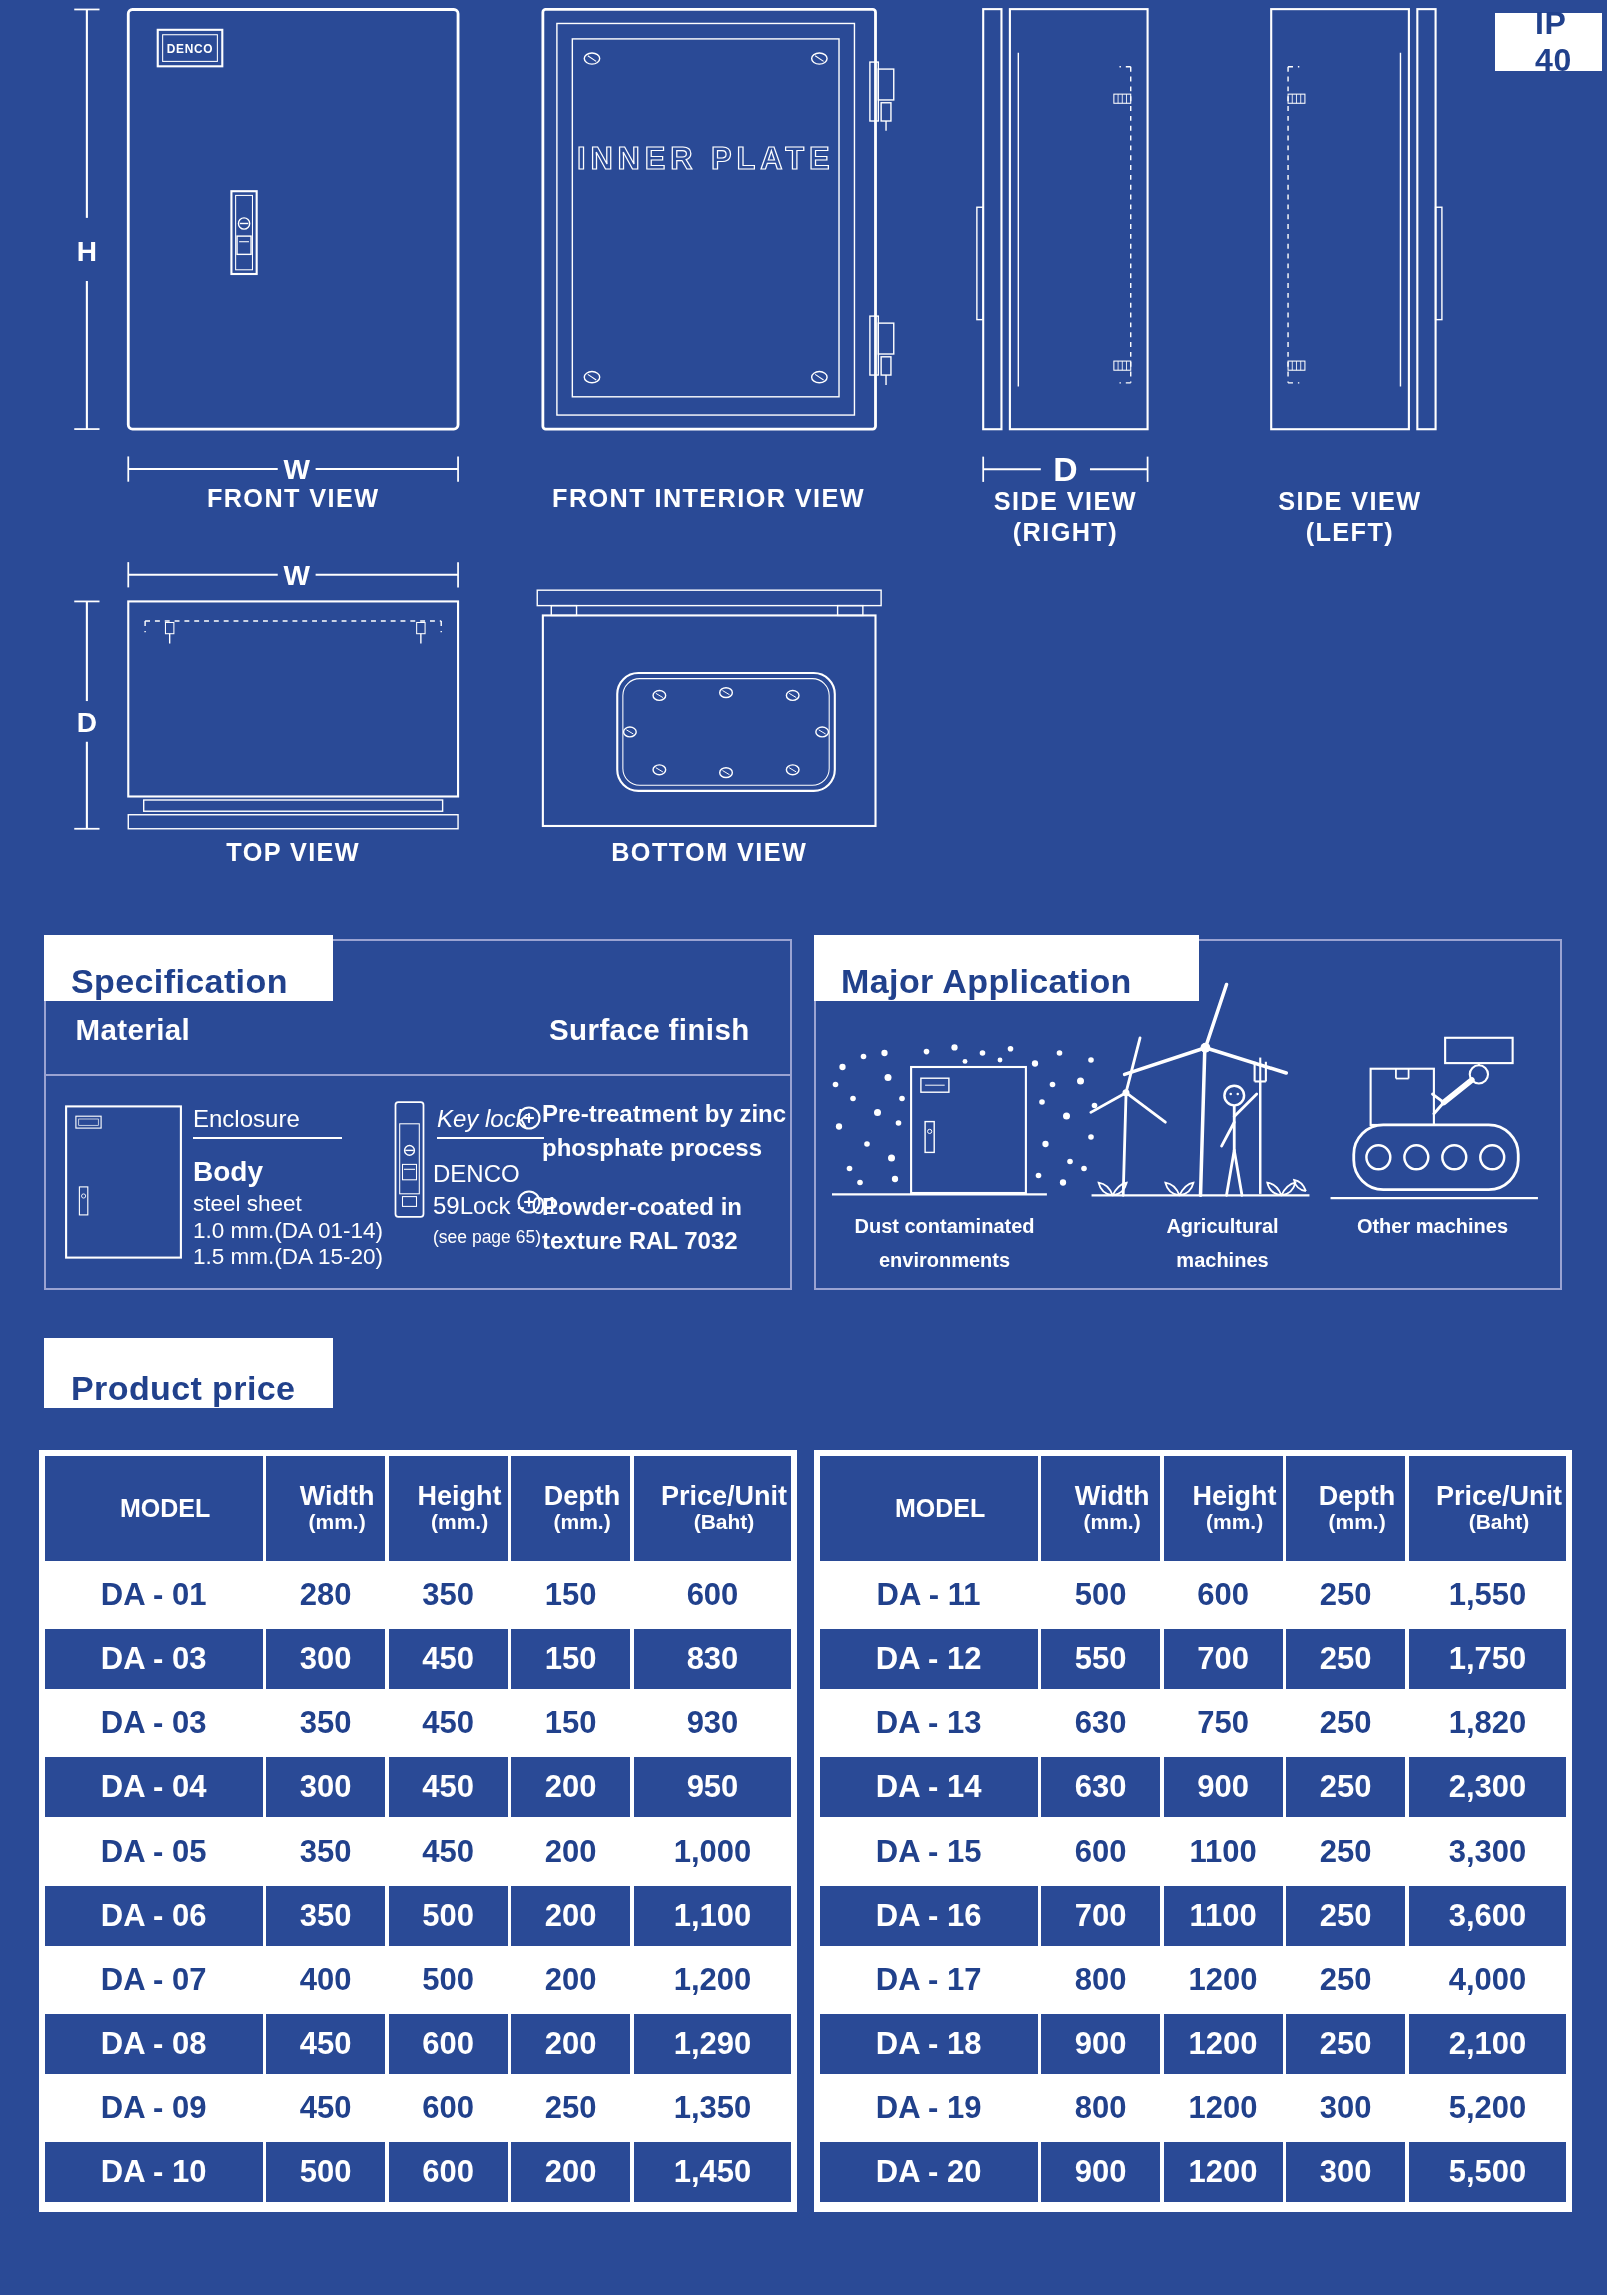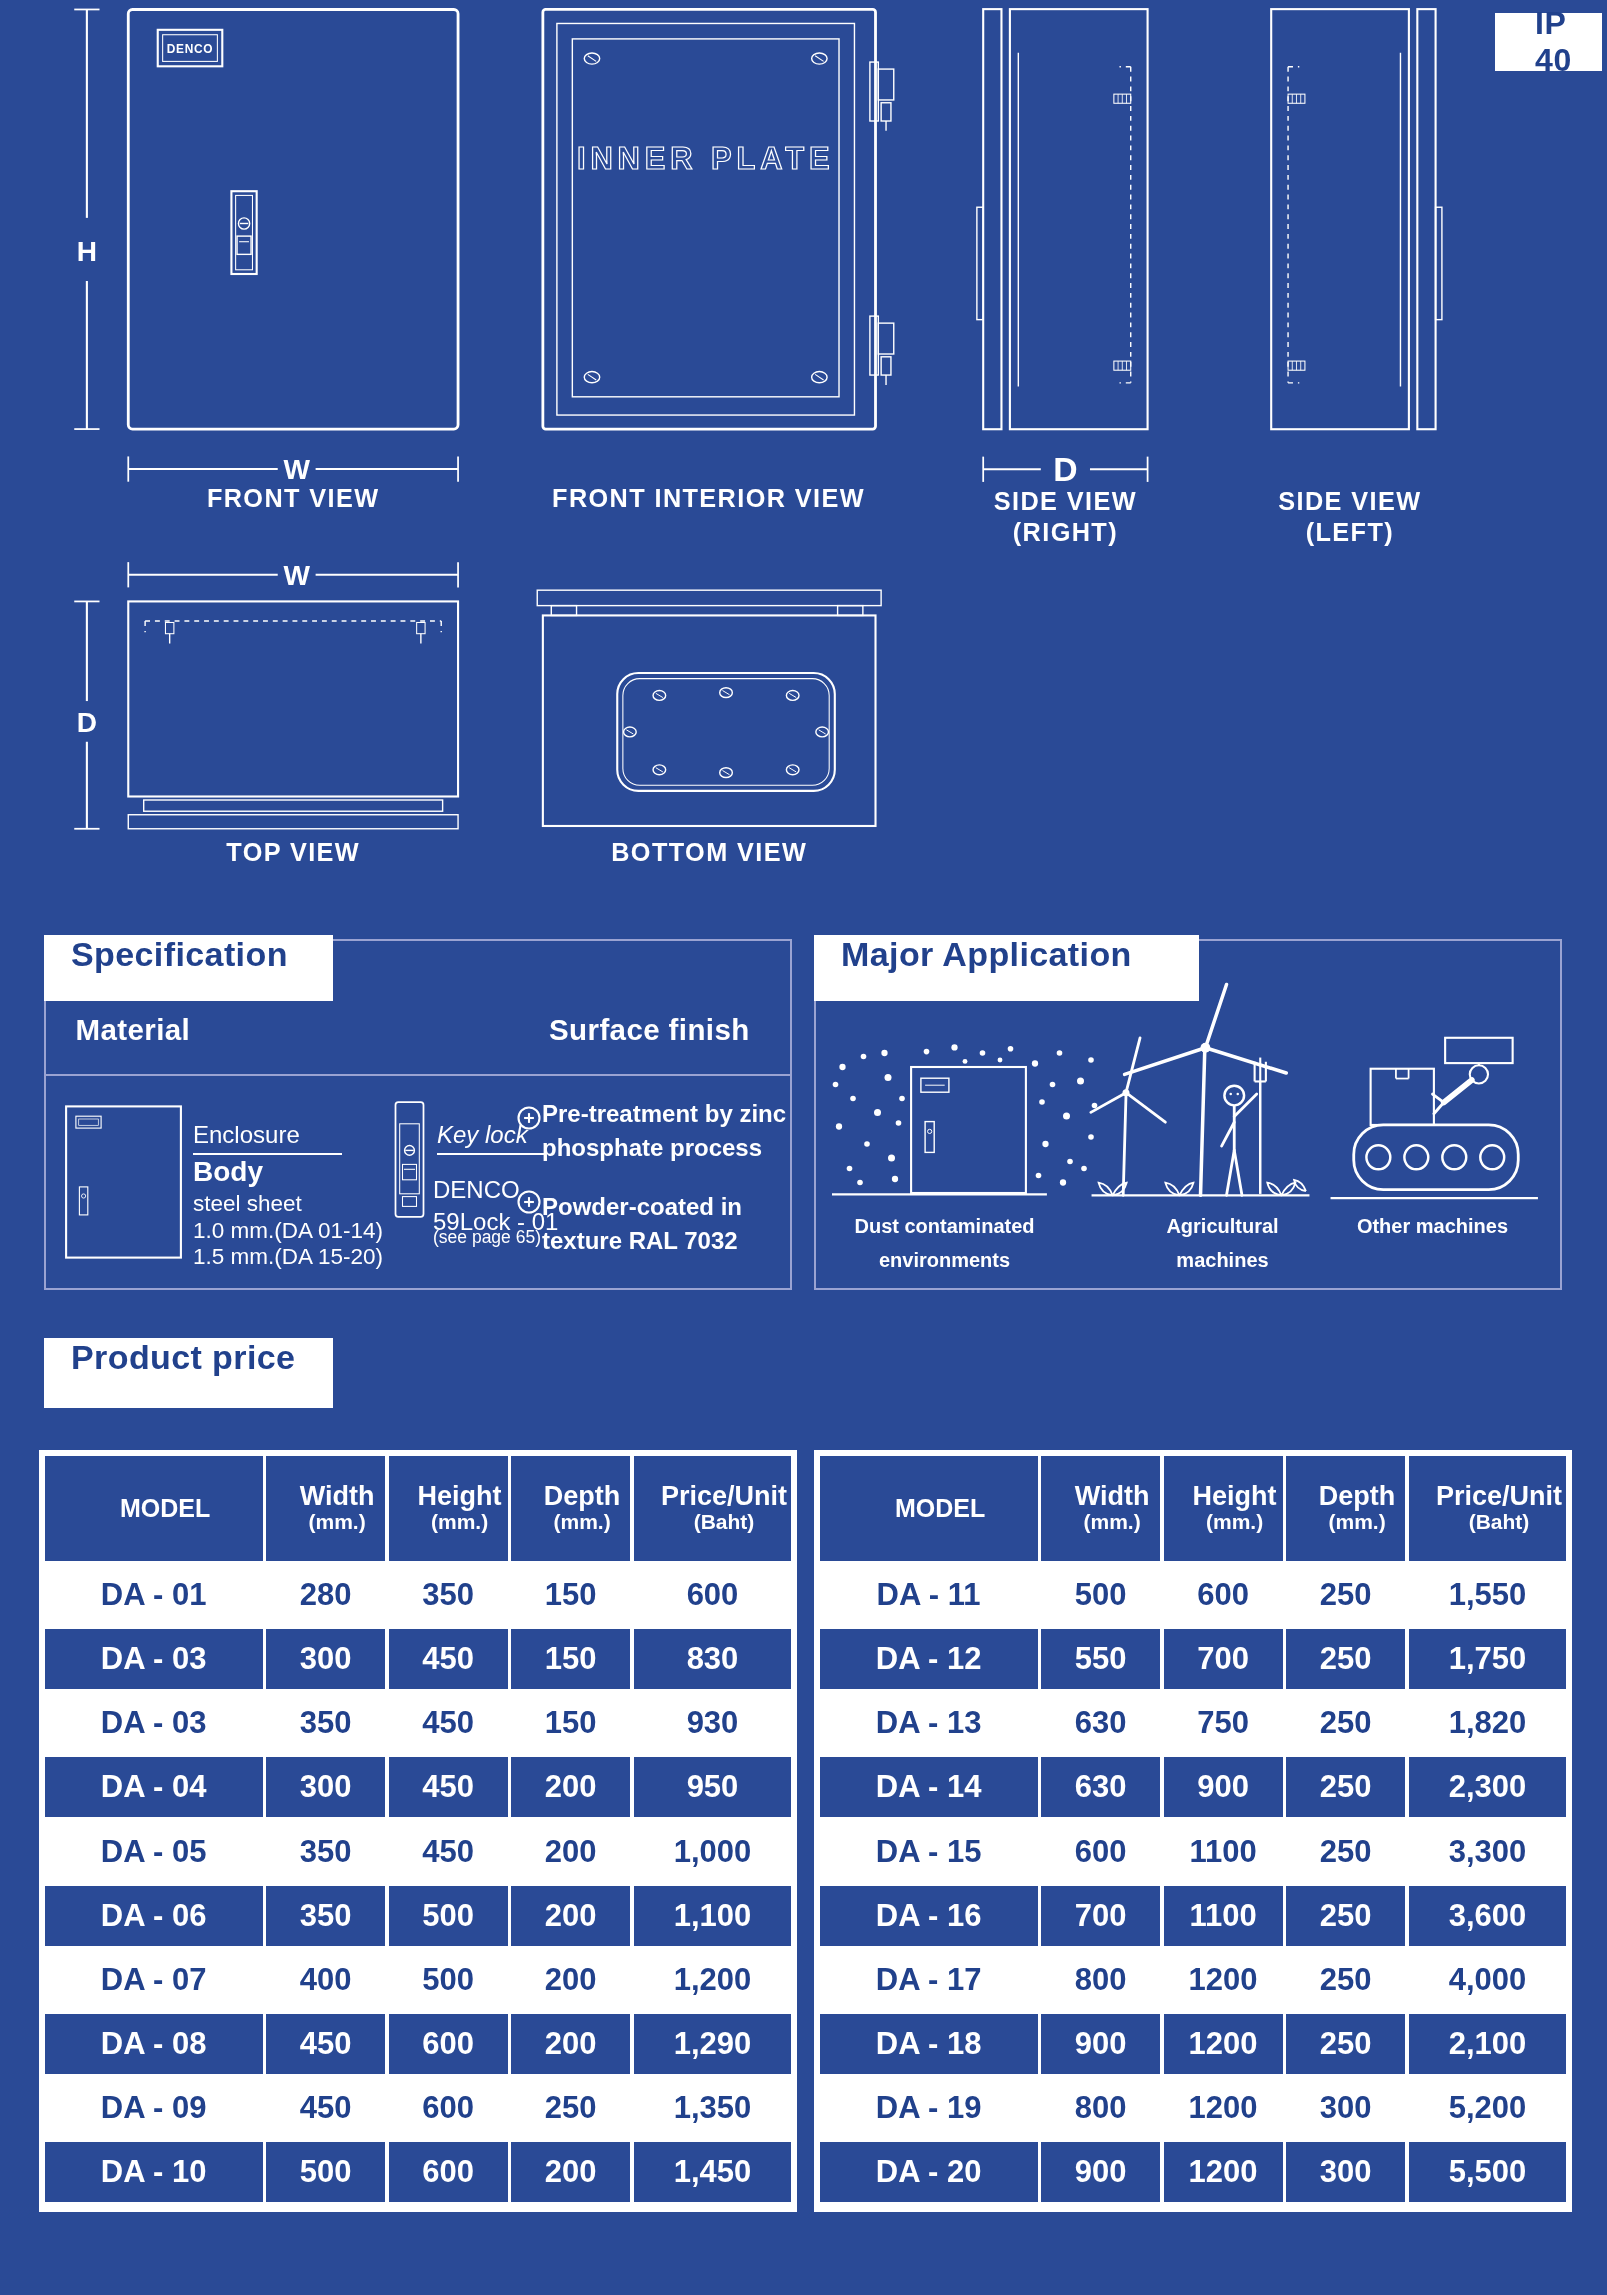--- a/index.html
+++ b/index.html
@@ -30,31 +30,31 @@
 
   
   .ip-badge{left:1495px;top:12.6px;width:107px;height:58px;background:#fff;
     display:flex;align-items:center;justify-content:center;
     color:var(--tblue);font-size:32px;font-weight:800;letter-spacing:0.7px;padding-left:40px;}
 
   
   .section-box{border:2.1px solid var(--line);}
   .spec-box{left:44px;top:939px;width:748px;height:351px;}
   .app-box{left:814px;top:939px;width:748px;height:351px;}
-  .title-card{background:#fff;display:flex;align-items:flex-start;
+  .title-card{background:#fff;display:flex;align-items:flex-end;
     color:var(--tblue);font-size:34px;font-weight:800;padding-left:27px;letter-spacing:0.4px;}
   .spec-title{left:44px;top:935px;width:289px;height:66px;}
   .app-title{left:814px;top:935px;width:385px;height:66px;}
   .price-title{left:44px;top:1338px;width:289px;height:70px;}
 
   .spec-box .h-white{position:absolute;color:#fff;font-size:29.5px;font-weight:800;letter-spacing:0.4px;}
   .spec-divider{position:absolute;left:-2.1px;top:133px;width:748px;height:2.1px;background:var(--line);}
   .spec-text{position:absolute;color:#fff;}
   .u-line{border-bottom:2.1px solid #fff;padding-bottom:4.2px;}
-  .fs34{font-size:24px;margin-top:16px;} .fs30{font-size:22.5px;} .fs24{font-size:17.5px;}
+  .fs34{font-size:24px;} .fs30{font-size:22.5px;} .fs24{font-size:17.5px;}
   .bold{font-weight:800;} .ital{font-style:italic;}
   .surf-item{position:absolute;color:#fff;font-size:24px;font-weight:700;line-height:34px;}
 
   .app-label{position:absolute;color:#fff;font-size:20px;font-weight:700;text-align:center;line-height:34px;}
 
   
   .ptable{
     position:absolute;top:1450px;width:758px;height:762px;background:#fff;
     padding:5.6px;display:grid;
     grid-template-columns:218px 119px 119px 119px auto;

